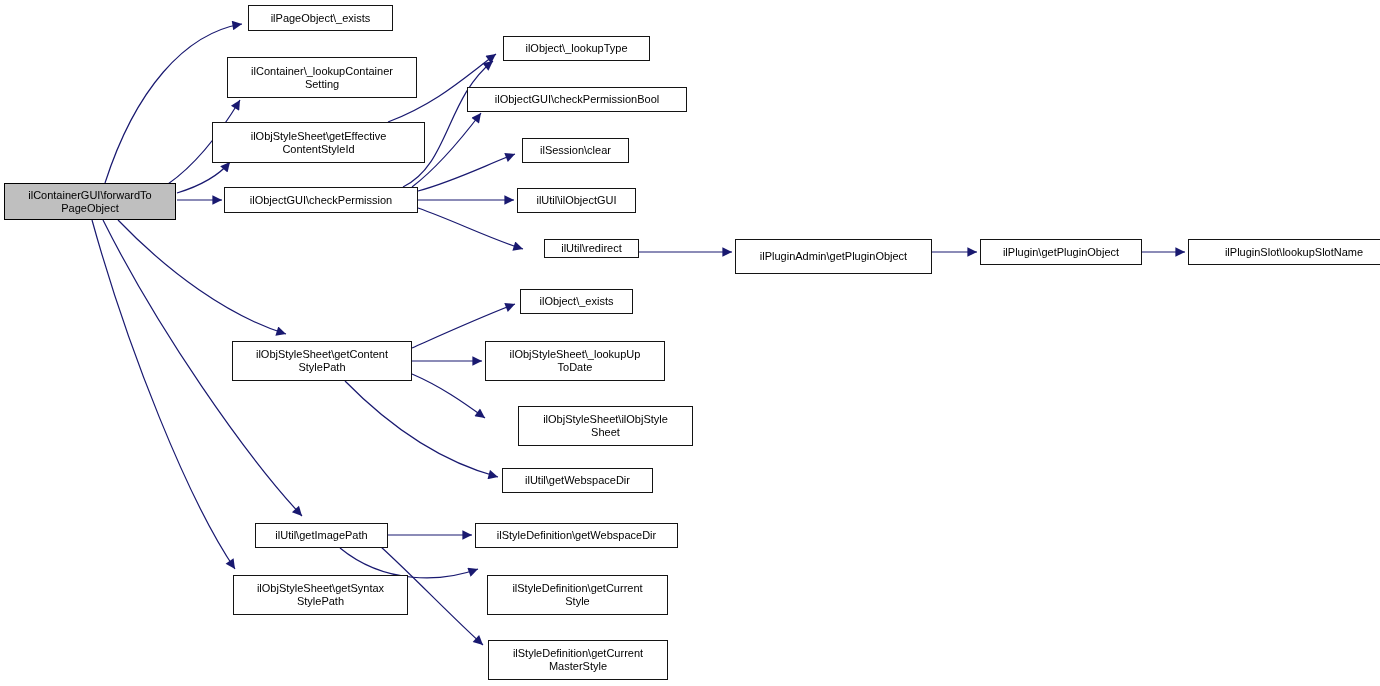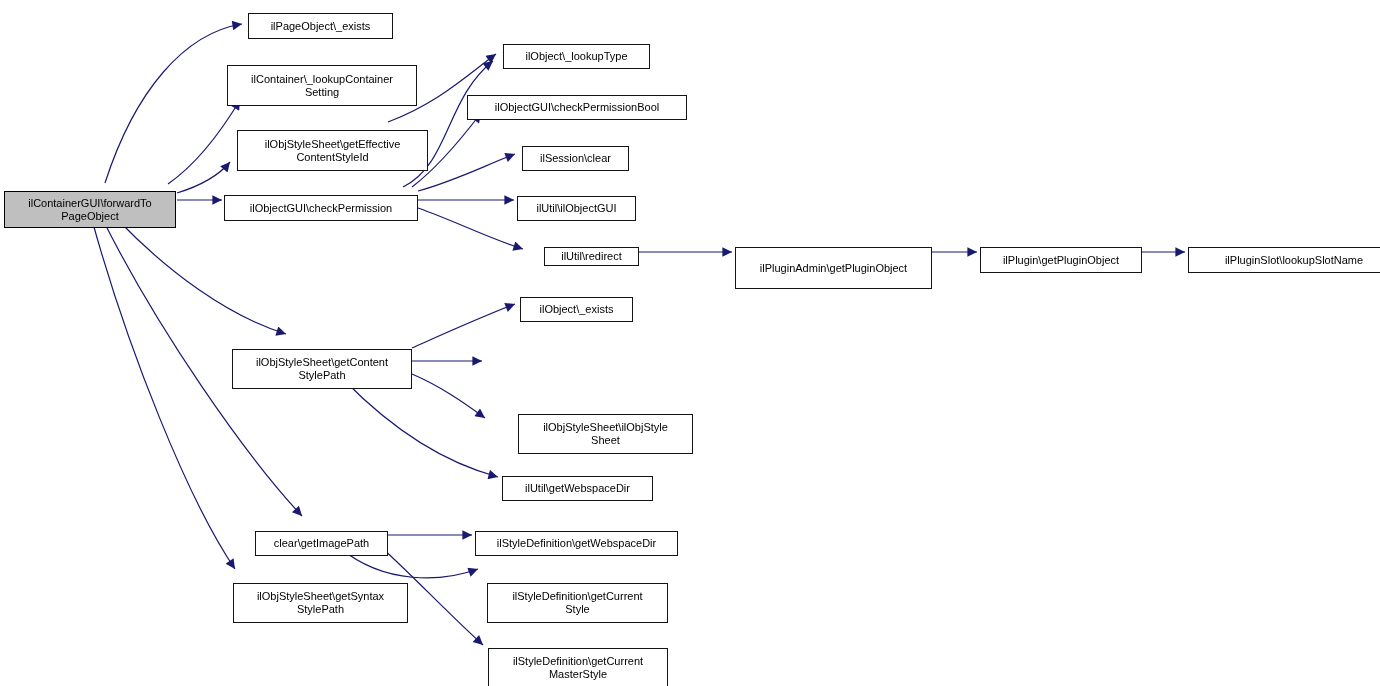--- a/index.html
+++ b/index.html
@@ -1,21 +1,21 @@
 <!DOCTYPE html>
 <html><head>
 <meta charset="utf-8">
 <style>
   html,body{margin:0;padding:0;background:#ffffff;}
   #canvas{position:relative;width:1380px;height:686px;background:#ffffff;
           font-family:"Liberation Sans",sans-serif;overflow:hidden;}
   #edges{position:absolute;left:0;top:0;width:1380px;height:686px;}
   .node{position:absolute;box-sizing:border-box;background:#ffffff;
         border:1px solid #141414;display:flex;align-items:center;justify-content:center;
-        text-align:center;font-size:11px;line-height:13px;color:#000000;cursor:pointer;margin-top:8px;}
+        text-align:center;font-size:11px;line-height:13px;color:#000000;cursor:pointer;}
   .node span{white-space:pre-line;padding:0 2px;}
   .node.root{background:#bfbfbf;border:1px solid #000000;cursor:default;align-items:center;}
   path.edge{fill:none;stroke:#191970;stroke-width:1.2;}
 </style>
 </head>
 <body>
 
 <div id="canvas">
 
   <svg id="edges" width="1380" height="686" viewBox="0 0 1380 686">
@@ -54,21 +54,21 @@
 PageObject</span>
     </div>
 
   <div class="node" style="left:248px;top:5px;width:145px;height:26px">
       <span>ilPageObject\_exists</span>
     </div>
   <div class="node" style="left:227px;top:57px;width:190px;height:41px">
       <span>ilContainer\_lookupContainer
 Setting</span>
     </div>
-  <div class="node" style="left:237px;top:122px;width:191px;height:41px">
+  <div class="node" style="left:212px;top:122px;width:213px;height:41px">
       <span>ilObjStyleSheet\getEffective
 ContentStyleId</span>
     </div>
   <div class="node" style="left:224px;top:187px;width:194px;height:26px">
       <span>ilObjectGUI\checkPermission</span>
     </div>
 
   <div class="node" style="left:503px;top:36px;width:147px;height:25px">
       <span>ilObject\_lookupType</span>
     </div>
@@ -78,47 +78,51 @@
   <div class="node" style="left:522px;top:138px;width:107px;height:25px">
       <span>ilSession\clear</span>
     </div>
   <div class="node" style="left:517px;top:188px;width:119px;height:25px">
       <span>ilUtil\ilObjectGUI</span>
     </div>
   <div class="node" style="left:544px;top:239px;width:95px;height:19px">
       <span>ilUtil\redirect</span>
     </div>
 
-  <div class="node" style="left:735px;top:239px;width:197px;height:42px">
+  <div class="node" style="left:735px;top:239px;width:197px;height:35px">
       <span>ilPluginAdmin\getPluginObject</span>
     </div>
   <div class="node" style="left:980px;top:239px;width:162px;height:26px">
       <span>ilPlugin\getPluginObject</span>
     </div>
   <div class="node" style="left:1188px;top:239px;width:212px;height:26px">
       <span>ilPluginSlot\lookupSlotName</span>
     </div>
 
   <div class="node" style="left:232px;top:341px;width:180px;height:40px">
       <span>ilObjStyleSheet\getContent
 StylePath</span>
     </div>
   <div class="node" style="left:520px;top:289px;width:113px;height:25px">
       <span>ilObject\_exists</span>
     </div>
+  <div class="node" style="left:485px;top:341px;width:180px;height:40px">
+      <span>ilObjStyleSheet\_lookupUp
+ToDate</span>
+    </div>
   <div class="node" style="left:518px;top:406px;width:175px;height:40px">
       <span>ilObjStyleSheet\ilObjStyle
 Sheet</span>
     </div>
   <div class="node" style="left:502px;top:468px;width:151px;height:25px">
       <span>ilUtil\getWebspaceDir</span>
     </div>
 
   <div class="node" style="left:255px;top:523px;width:133px;height:25px">
-      <span>clear\getImagePath</span>
+      <span>ilUtil\getImagePath</span>
     </div>
   <div class="node" style="left:475px;top:523px;width:203px;height:25px">
       <span>ilStyleDefinition\getWebspaceDir</span>
     </div>
   <div class="node" style="left:233px;top:575px;width:175px;height:40px">
       <span>ilObjStyleSheet\getSyntax
 StylePath</span>
     </div>
   <div class="node" style="left:487px;top:575px;width:181px;height:40px">
       <span>ilStyleDefinition\getCurrent

